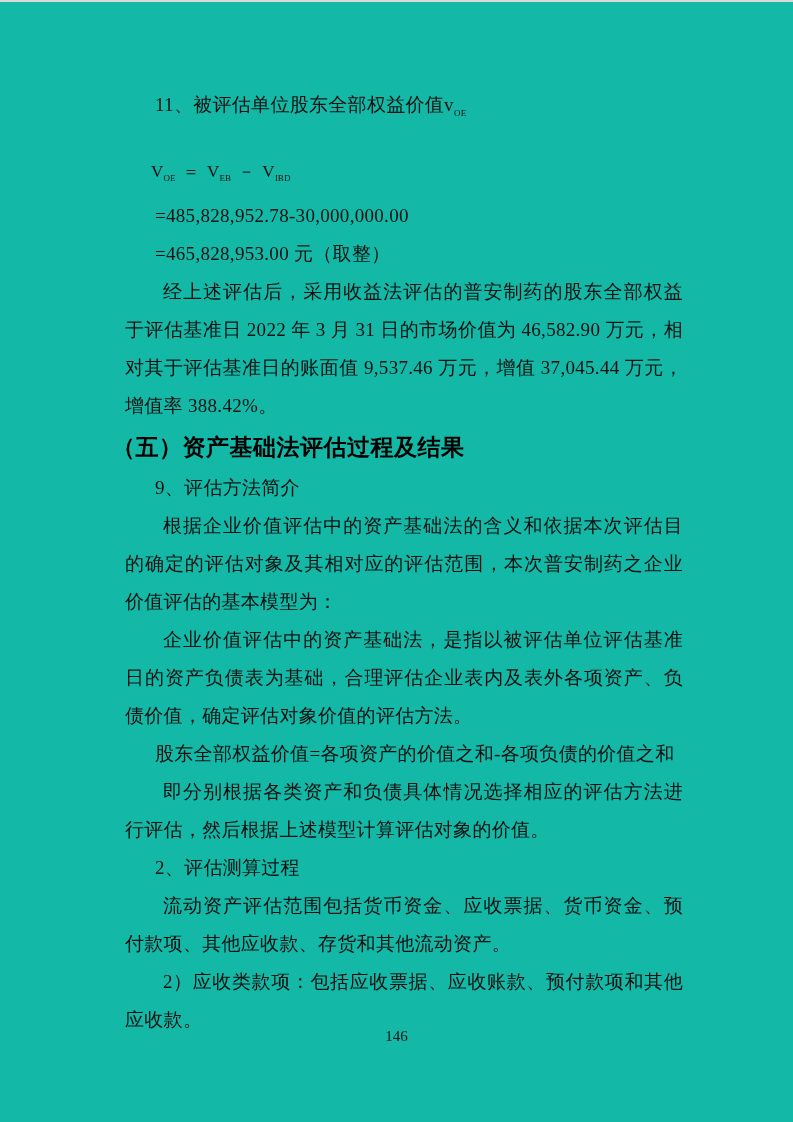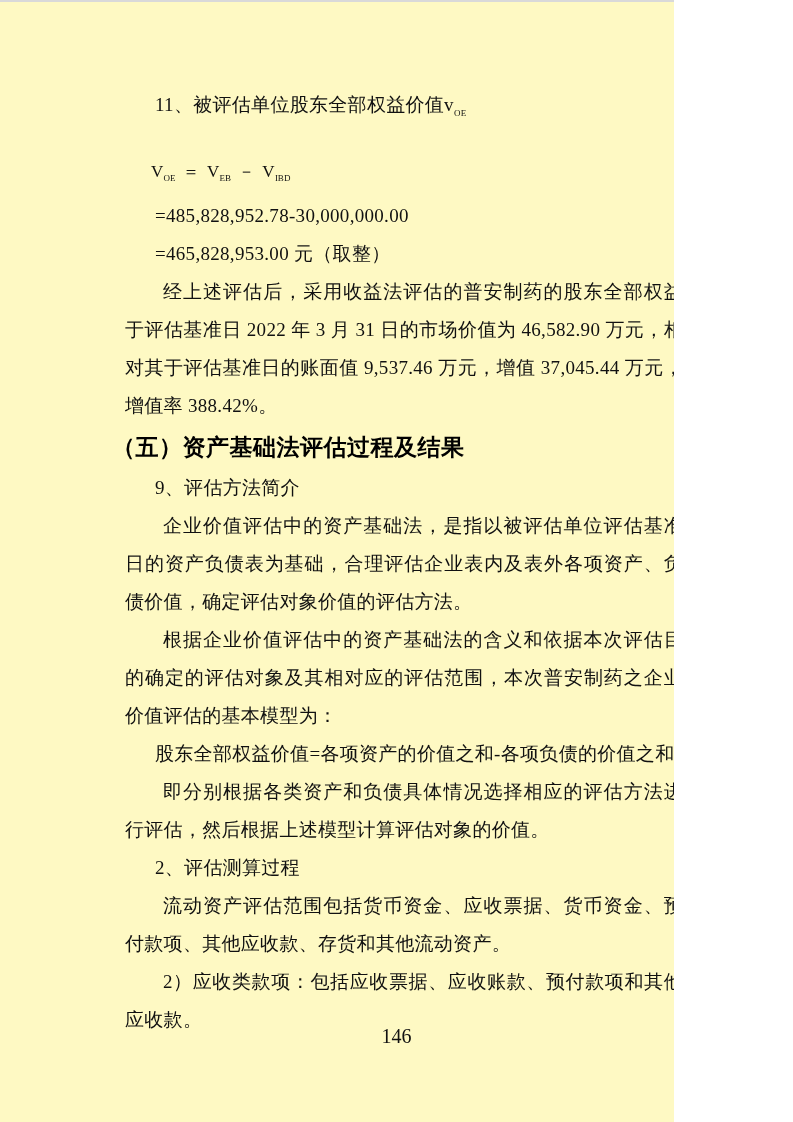--- a/index.html
+++ b/index.html
@@ -2,23 +2,23 @@
 <html><head>
 <meta charset="utf-8">
 <style>
   html, body {
     margin: 0;
     padding: 0;
     background: #ffffff;
   }
   .page {
     position: relative;
-    width: 674px;
+    width: 793px;
     height: 1122px;
-    background: #fef9c3;
+    background: #14b8a6;
     overflow: hidden;
     border-top: 2px solid #d9d9d9;
     box-sizing: border-box;
     font-family: "Liberation Serif", "DejaVu Serif", serif;
     color: #111111;
   }
   .content {
     position: absolute;
     top: 84px;
     left: 117px;
@@ -61,21 +61,21 @@
     line-height: 44px;
     letter-spacing: 0.5px;
     color: #000000;
   }
   .footer {
     position: absolute;
     top: 1024px;
     left: 0;
     width: 793px;
     text-align: center;
-    font-size: 20px;
+    font-size: 15px;
     line-height: 20px;
     color: #111111;
   }
 </style>
 </head>
 <body>
 
 <div class="page">
   <div class="content">
 
@@ -86,23 +86,23 @@
     <p class="line indent">=485,828,952.78-30,000,000.00</p>
 
     <p class="line indent">=465,828,953.00 元（取整）</p>
 
     <p class="para">经上述评估后，采用收益法评估的普安制药的股东全部权益于评估基准日 2022 年 3 月 31 日的市场价值为 46,582.90 万元，相对其于评估基准日的账面值 9,537.46 万元，增值 37,045.44 万元，增值率 388.42%。</p>
 
     <h2 class="section-heading">（五）资产基础法评估过程及结果</h2>
 
     <p class="line indent">9、评估方法简介</p>
 
+    <p class="para">根据企业价值评估中的资产基础法的含义和依据本次评估目的确定的评估对象及其相对应的评估范围，本次普安制药之企业价值评估的基本模型为：</p>
+
     <p class="para">企业价值评估中的资产基础法，是指以被评估单位评估基准日的资产负债表为基础，合理评估企业表内及表外各项资产、负债价值，确定评估对象价值的评估方法。</p>
-
-    <p class="para">根据企业价值评估中的资产基础法的含义和依据本次评估目的确定的评估对象及其相对应的评估范围，本次普安制药之企业价值评估的基本模型为：</p>
 
     <p class="line indent">股东全部权益价值=各项资产的价值之和-各项负债的价值之和</p>
 
     <p class="para">即分别根据各类资产和负债具体情况选择相应的评估方法进行评估，然后根据上述模型计算评估对象的价值。</p>
 
     <p class="line indent">2、评估测算过程</p>
 
 
     <p class="para">流动资产评估范围包括货币资金、应收票据、货币资金、预付款项、其他应收款、存货和其他流动资产。</p>
 

